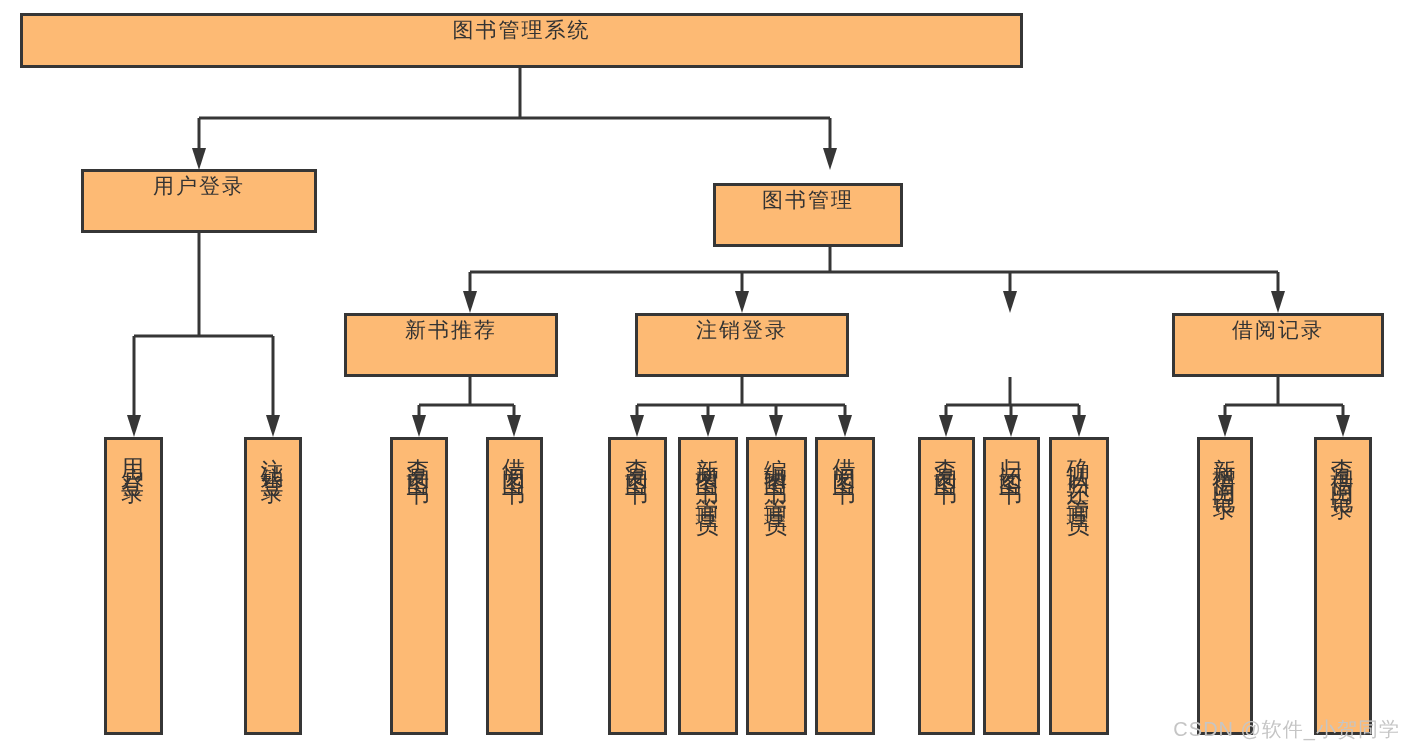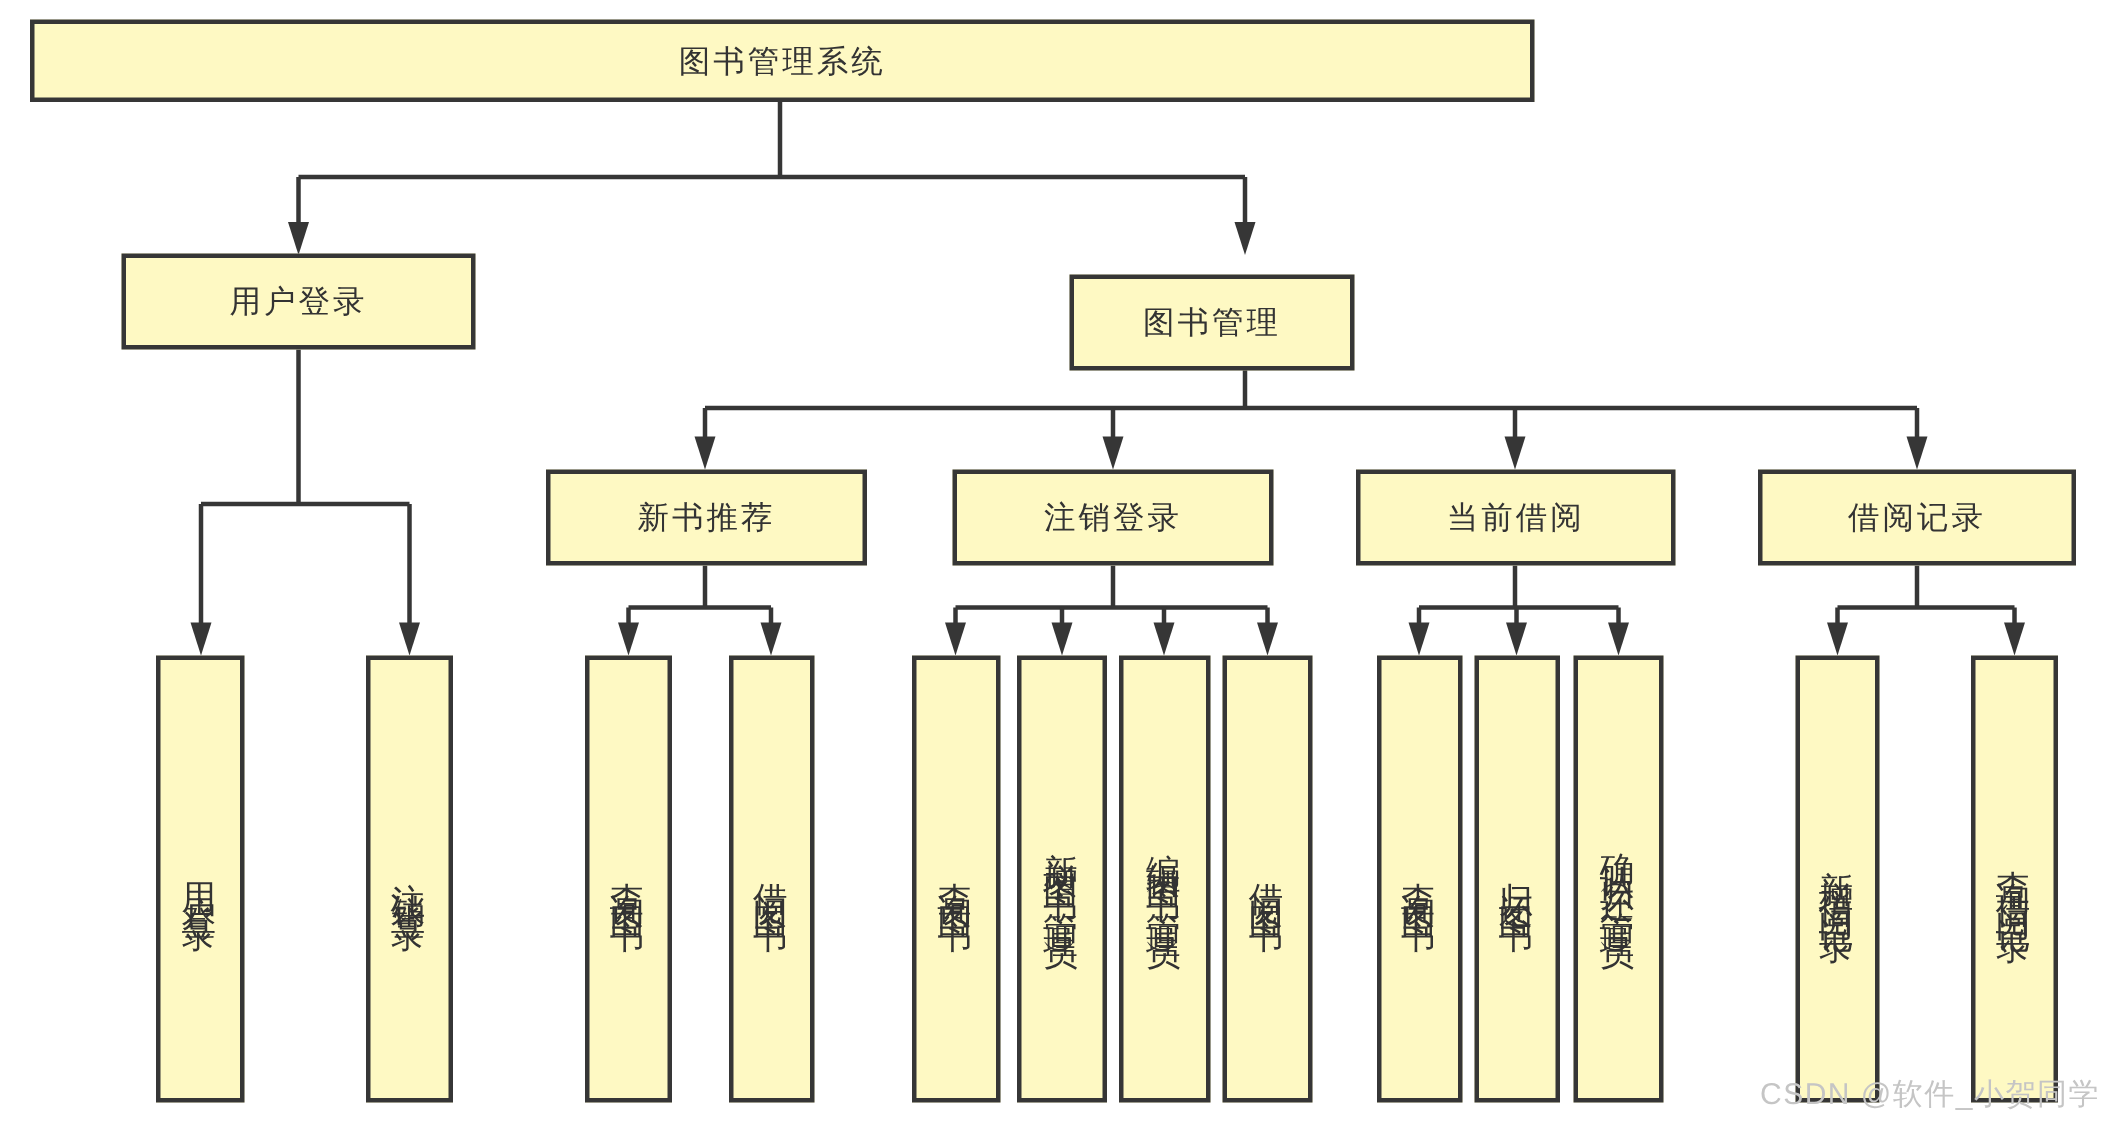--- a/index.html
+++ b/index.html
@@ -11,23 +11,23 @@
     color:#333333;
     overflow:hidden;
   }
   .wires{position:absolute;left:0;top:0;z-index:1;}
   .wires line{stroke:#363636;stroke-width:3;}
   .wires polygon{fill:#363636;}
   .node{
     position:absolute;
     box-sizing:border-box;
     border:3px solid #363636;
-    background:#fef9c3;
+    background:#fdba74;
     display:flex;
-    align-items:center;
+    align-items:flex-start;
     justify-content:center;
     z-index:2;
     font-size:21px;
     letter-spacing:2px;
     white-space:nowrap;
   }
   .node.vert span{
     writing-mode:vertical-rl;
     text-orientation:mixed;
     font-size:23px;
@@ -128,28 +128,25 @@
     <span>图书管理系统</span>
   </div>
 
   <div class="node" style="left:81px;top:169px;width:236px;height:64px">
     <span>用户登录</span>
   </div>
   <div class="node" style="left:713px;top:183px;width:190px;height:64px">
     <span>图书管理</span>
   </div>
 
-  <div class="node" style="left:364px;top:313px;width:214px;height:64px">
+  <div class="node" style="left:344px;top:313px;width:214px;height:64px">
     <span>新书推荐</span>
   </div>
   <div class="node" style="left:635px;top:313px;width:214px;height:64px">
     <span>注销登录</span>
-  </div>
-  <div class="node" style="left:904px;top:313px;width:213px;height:64px">
-    <span>当前借阅</span>
   </div>
   <div class="node" style="left:1172px;top:313px;width:212px;height:64px">
     <span>借阅记录</span>
   </div>
 
   <div class="node vert" style="left:104px;top:437px;width:59px;height:298px">
     <span>用户登录</span>
   </div>
   <div class="node vert" style="left:244px;top:437px;width:58px;height:298px">
     <span>注销登录</span>

